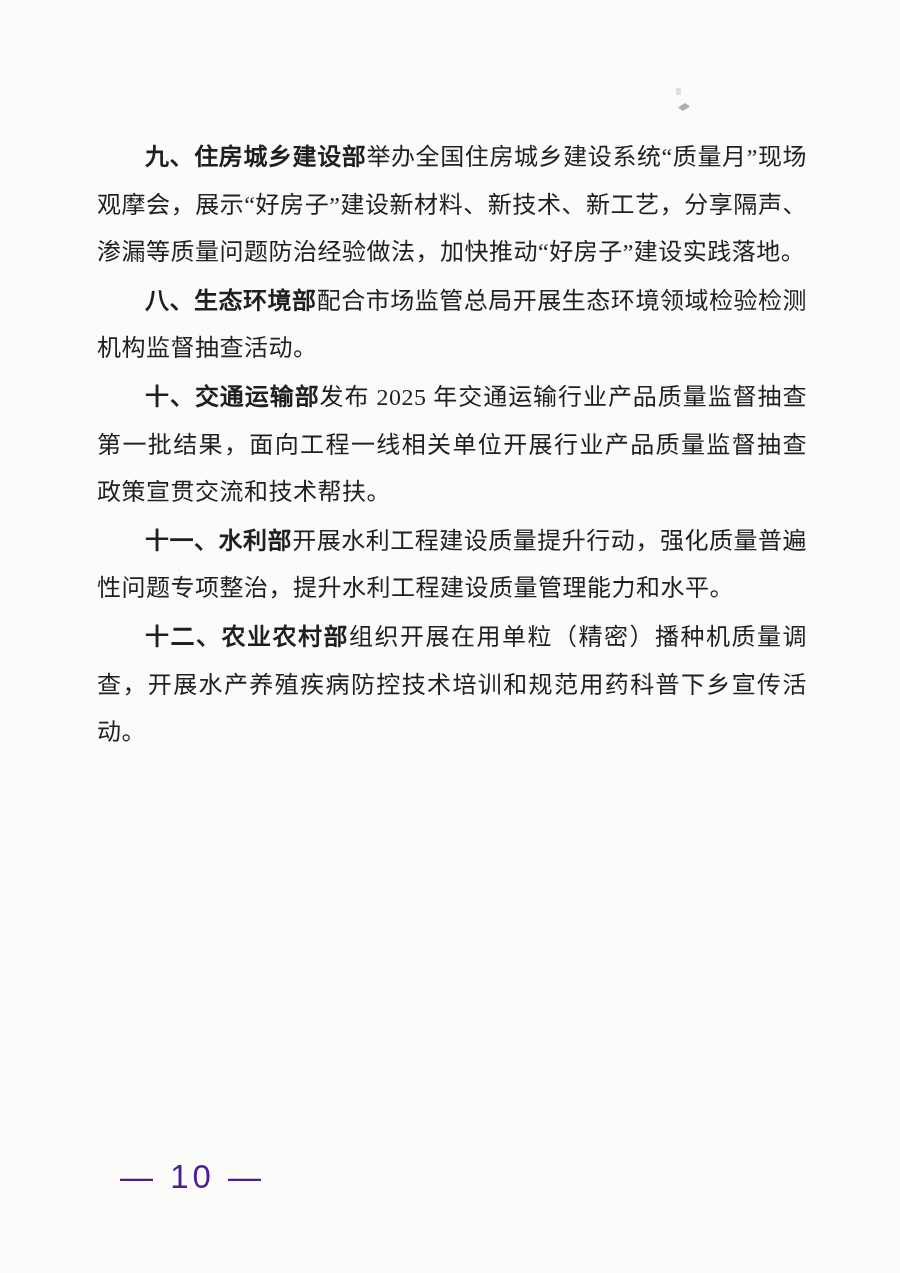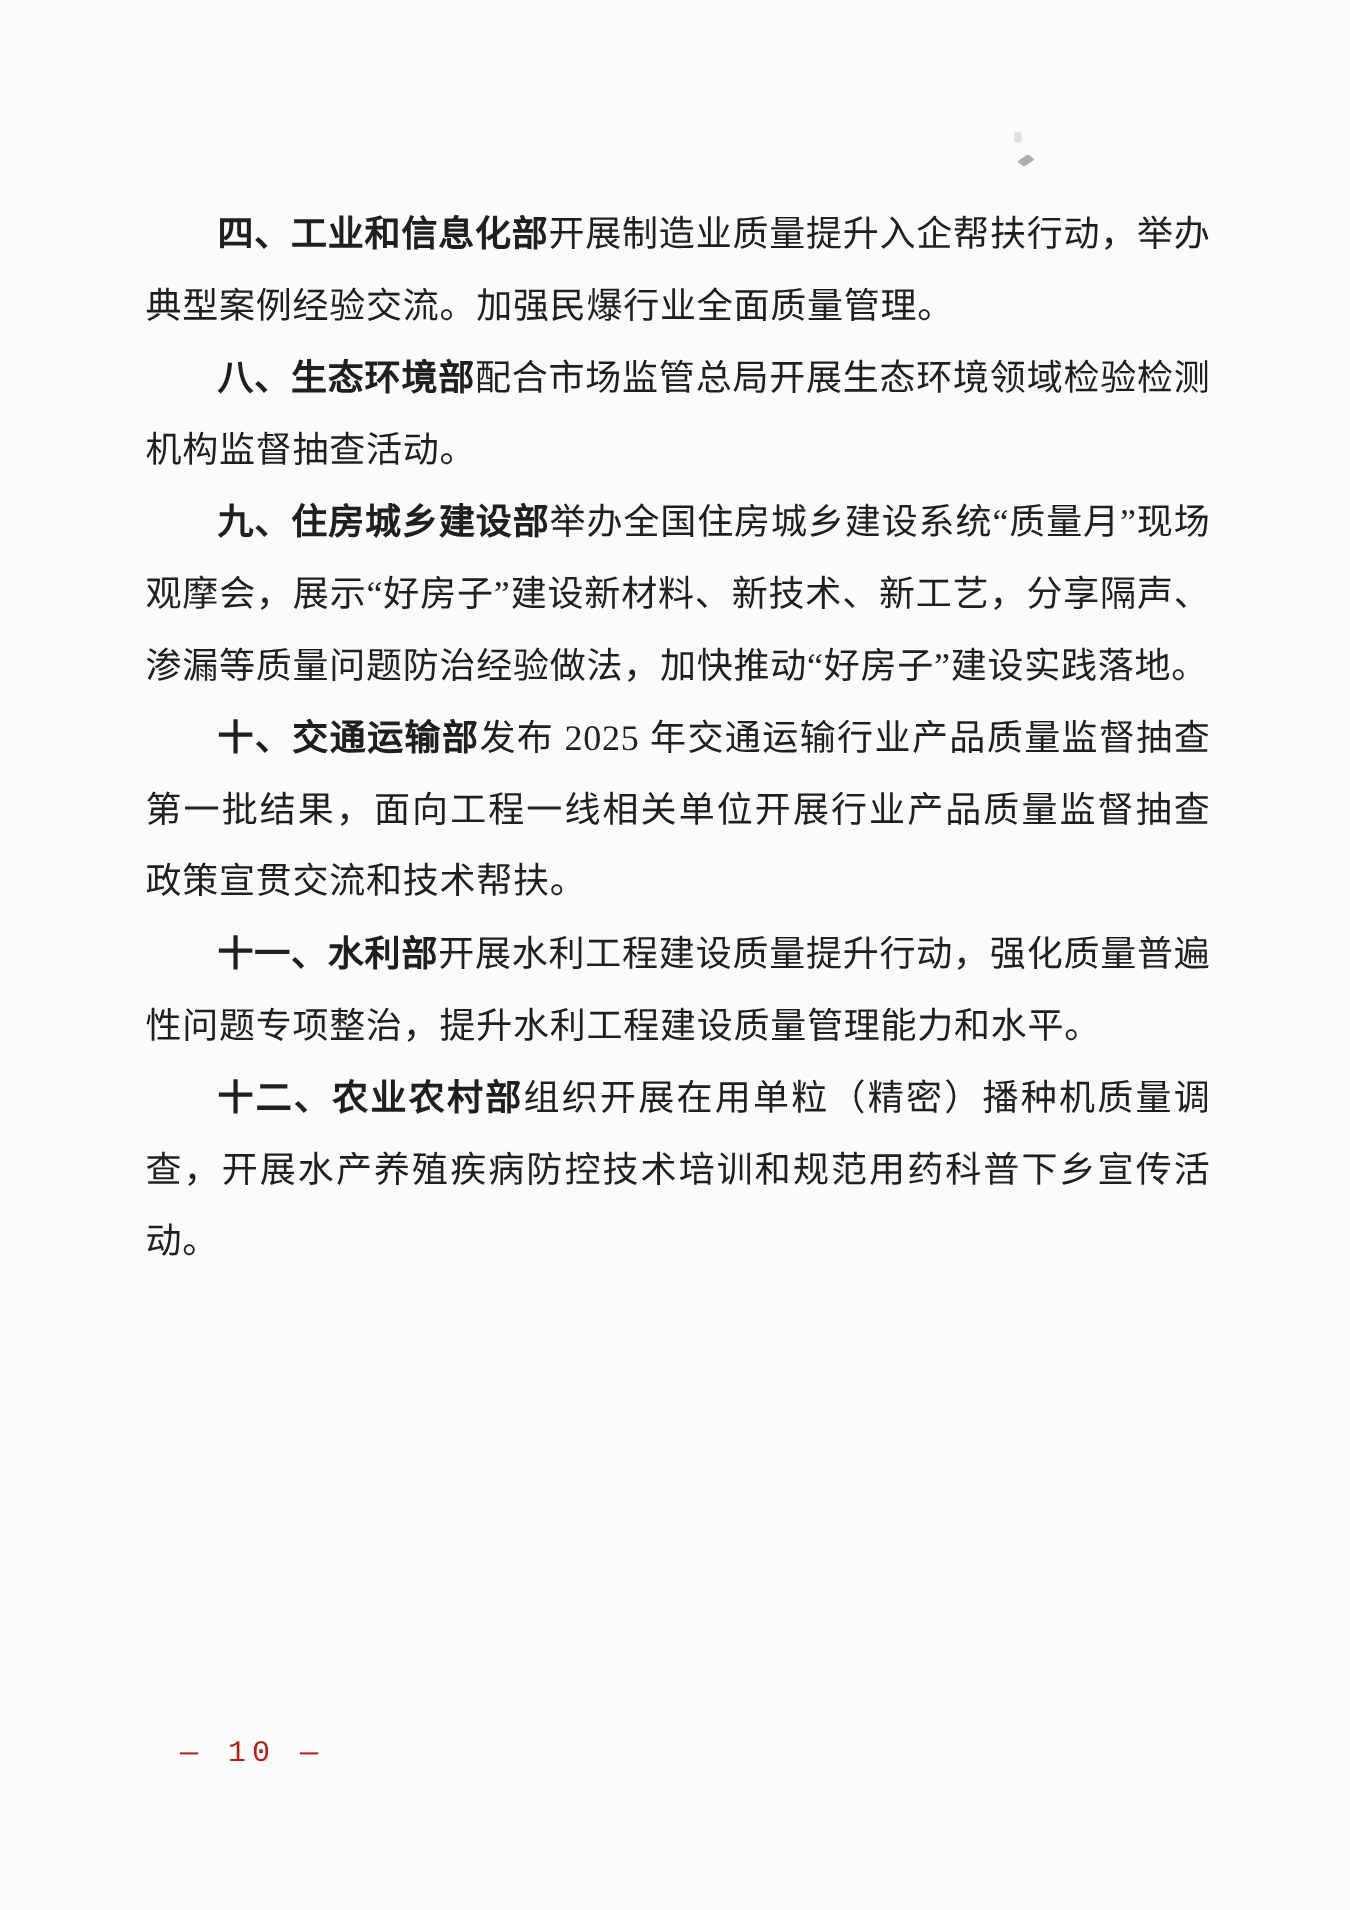--- a/index.html
+++ b/index.html
@@ -33,24 +33,24 @@
     color: #1f1f1f;
   }
   .para .lead {
     font-weight: 700;
     font-family: "Liberation Sans", "DejaVu Sans", sans-serif;
   }
   .footer {
     position: absolute;
     left: 120px;
     top: 1158px;
-    font-size: 20px;
+    font-size: 33px;
     letter-spacing: 4px;
-    color: #b91c1c;
-    font-family: Liberation Mono, monospace;
+    color: #4c1d95;
+    font-family: Liberation Sans, sans-serif;
   }
   
   .speck-1 {
     position: absolute;
     left: 676px;
     top: 88px;
     width: 5px;
     height: 7px;
     background: #c9c9c9;
     opacity: 0.55;
@@ -71,28 +71,27 @@
 </head>
 <body>
 
 <div class="page">
 
   <span class="speck-1"></span>
   <span class="speck-2"></span>
 
   <div class="content">
 
-    <p class="para"><span class="lead">四、工业和信息化部</span><span class="body-text">开展制造业质量提升入企帮扶行动，举办典型案例经验交流。加强民爆行业全面质量管理。</span></p>
 
 
 
 
+    <p class="para"><span class="lead">九、住房城乡建设部</span><span class="body-text">举办全国住房城乡建设系统“质量月”现场观摩会，展示“好房子”建设新材料、新技术、新工艺，分享隔声、渗漏等质量问题防治经验做法，加快推动“好房子”建设实践落地。</span></p>
+
     <p class="para"><span class="lead">八、生态环境部</span><span class="body-text">配合市场监管总局开展生态环境领域检验检测机构监督抽查活动。</span></p>
-
-    <p class="para"><span class="lead">九、住房城乡建设部</span><span class="body-text">举办全国住房城乡建设系统“质量月”现场观摩会，展示“好房子”建设新材料、新技术、新工艺，分享隔声、渗漏等质量问题防治经验做法，加快推动“好房子”建设实践落地。</span></p>
 
     <p class="para"><span class="lead">十、交通运输部</span><span class="body-text">发布 2025 年交通运输行业产品质量监督抽查第一批结果，面向工程一线相关单位开展行业产品质量监督抽查政策宣贯交流和技术帮扶。</span></p>
 
     <p class="para"><span class="lead">十一、水利部</span><span class="body-text">开展水利工程建设质量提升行动，强化质量普遍性问题专项整治，提升水利工程建设质量管理能力和水平。</span></p>
 
     <p class="para"><span class="lead">十二、农业农村部</span><span class="body-text">组织开展在用单粒（精密）播种机质量调查，开展水产养殖疾病防控技术培训和规范用药科普下乡宣传活动。</span></p>
 
 
   </div>
 

